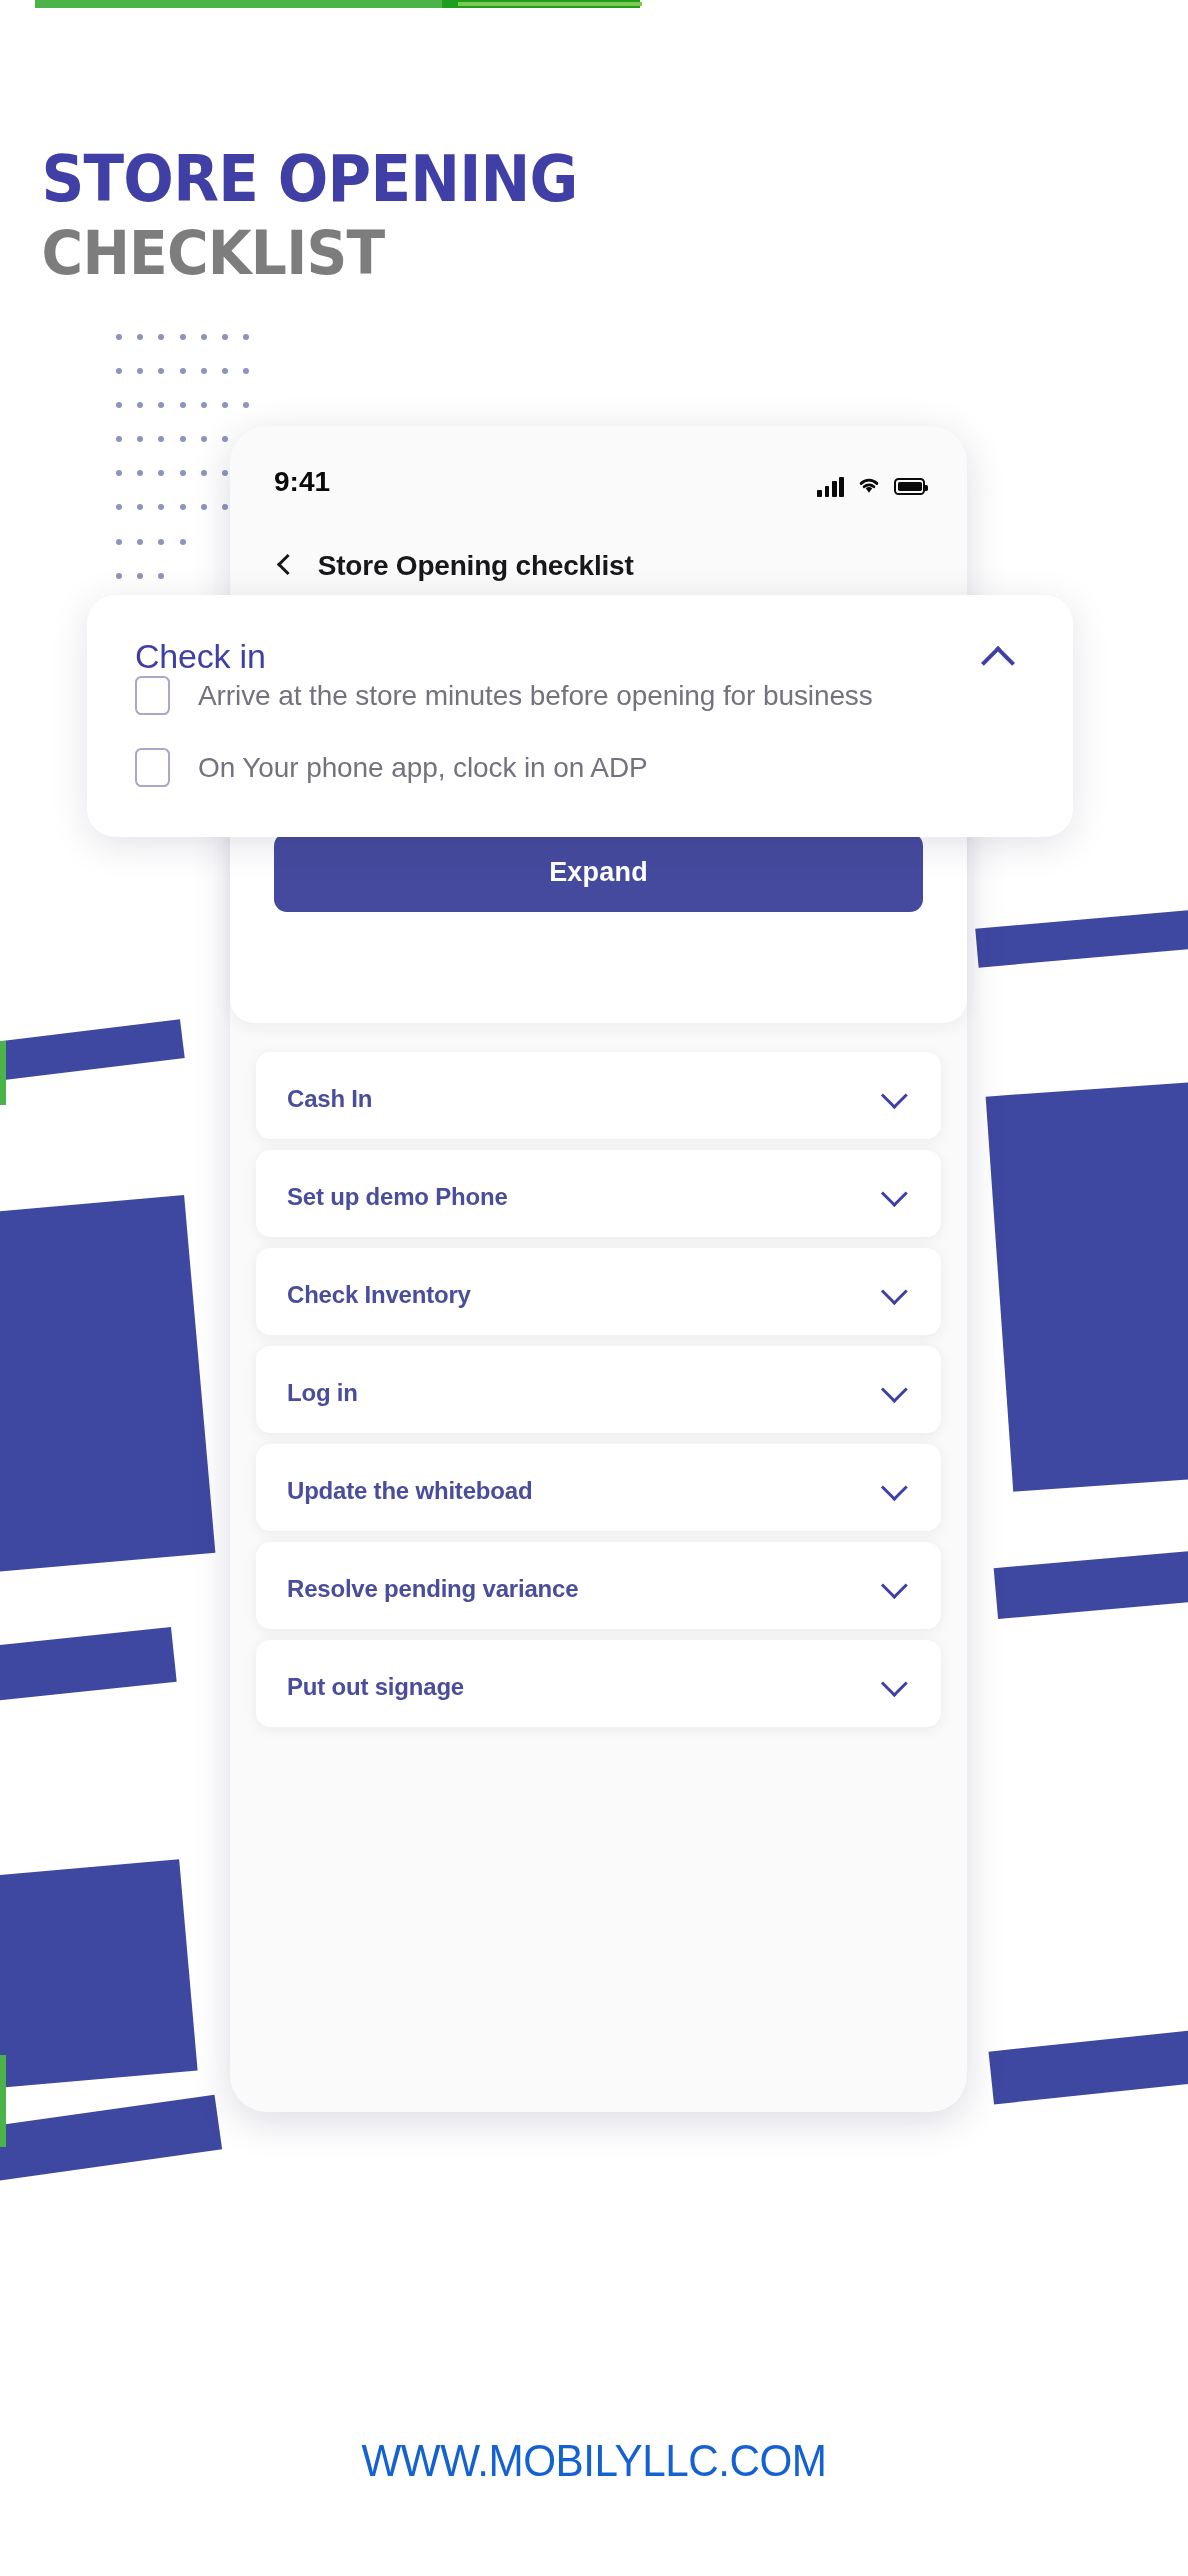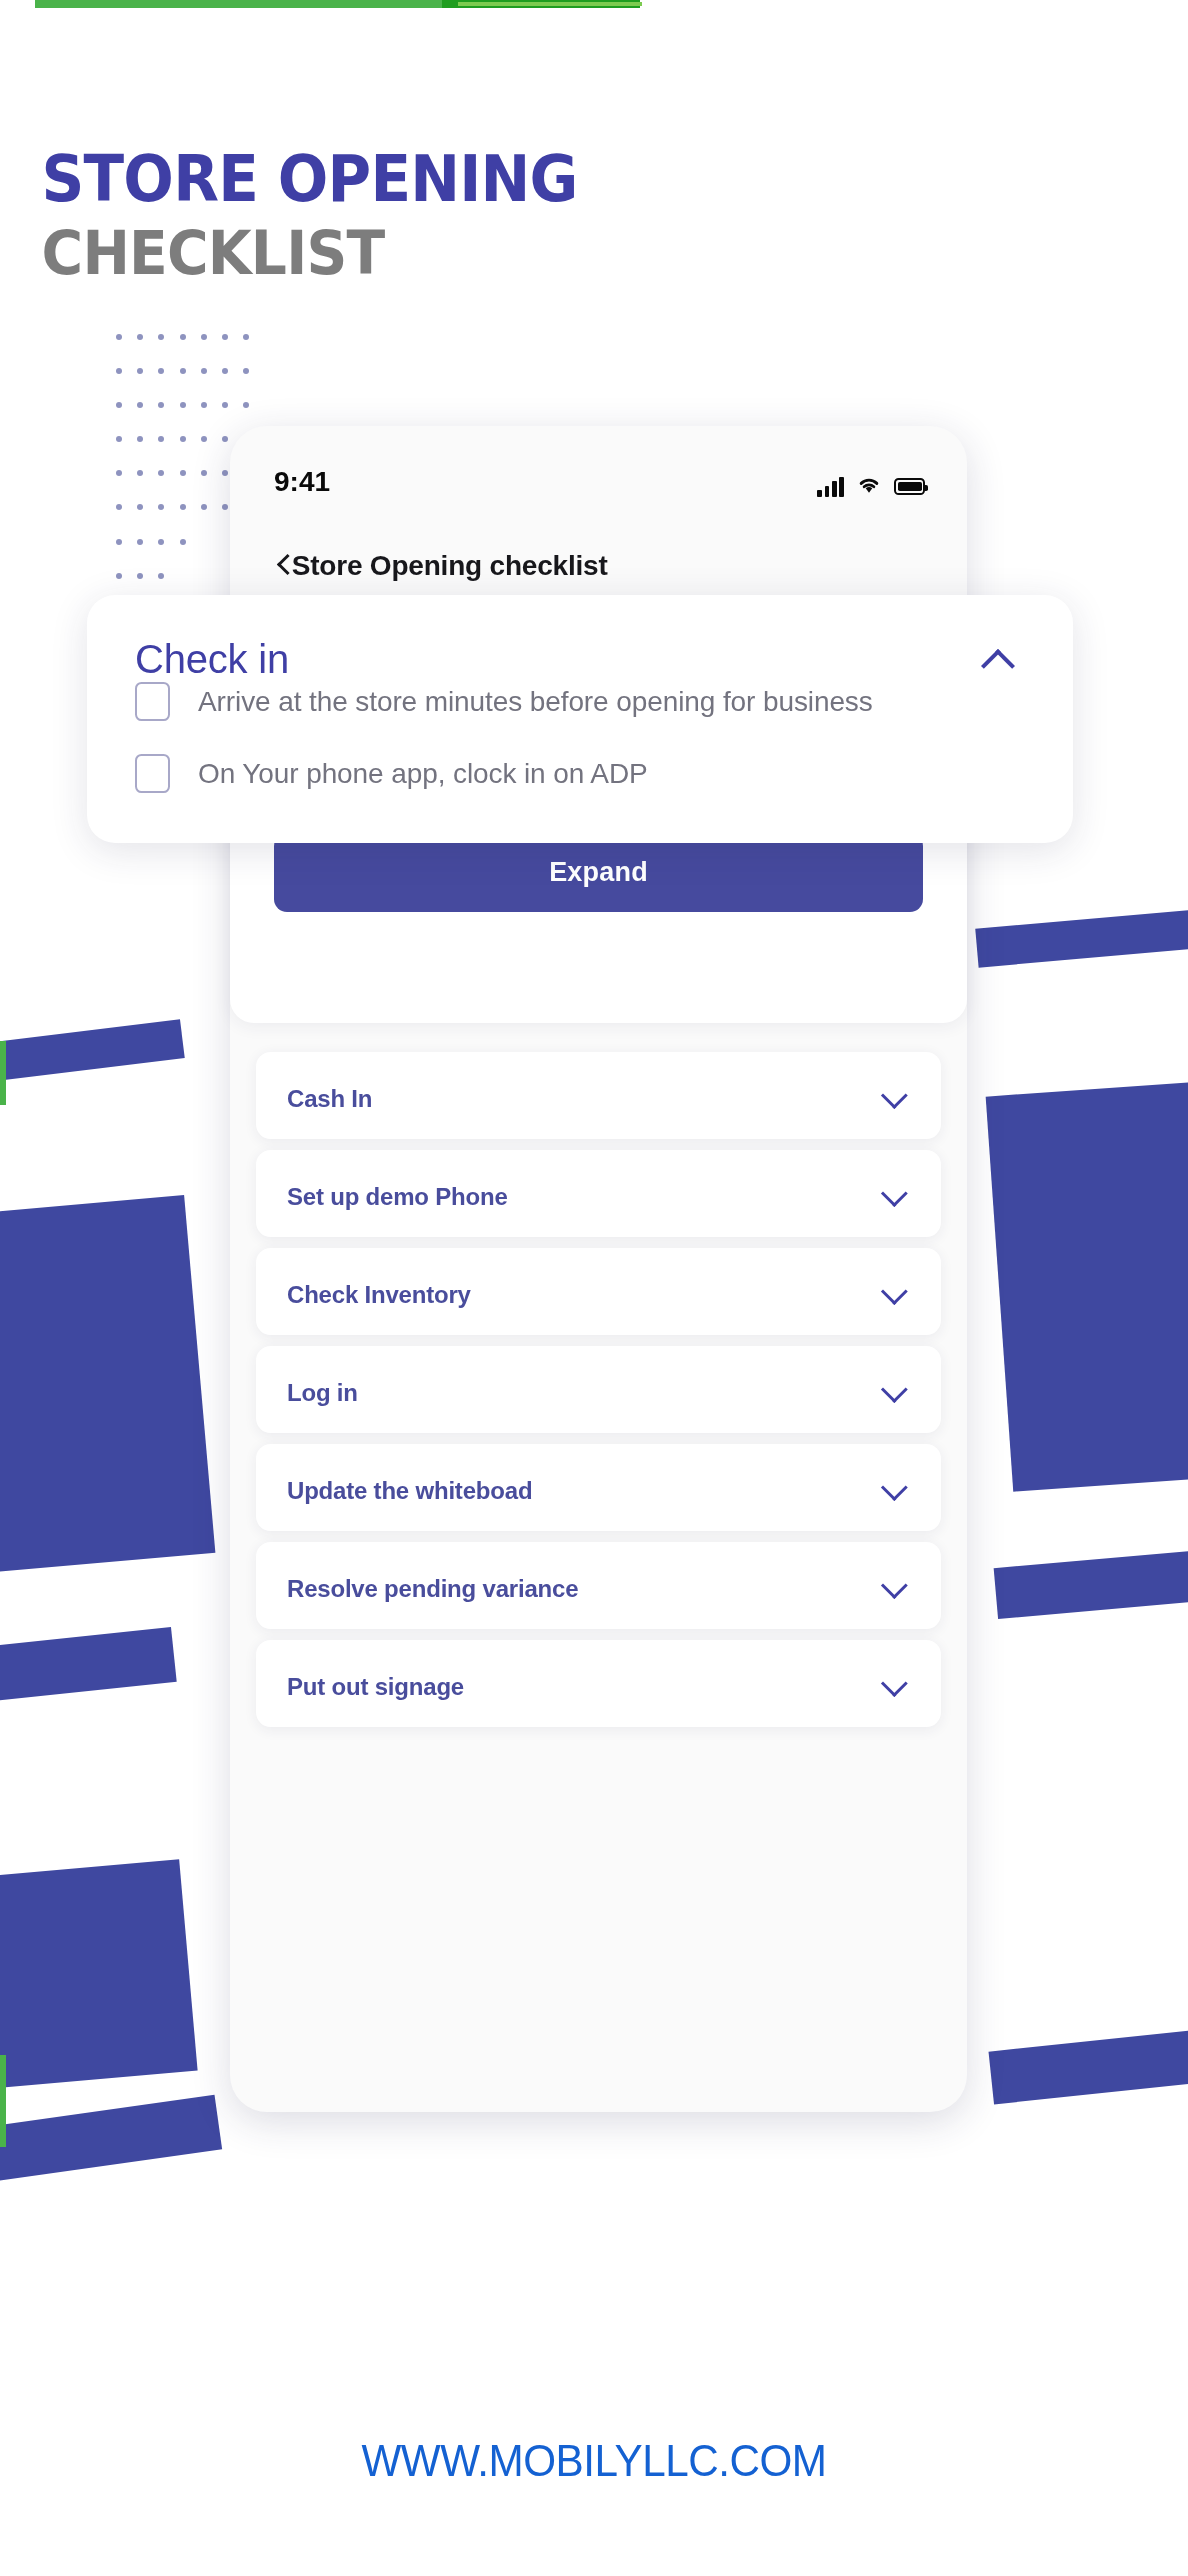--- a/index.html
+++ b/index.html
@@ -257,20 +257,21 @@
   
   #navbar {
     position: absolute;
     top: 111px;
     left: 0;
     width: 737px;
     height: 57px;
     display: flex;
     align-items: center;
     padding-left: 46px;
+    gap: 26px;
   }
   #back-chevron {
     width: 15.7px;
     height: 28px;
     position: relative;
   }
   #back-chevron::before {
     content: "";
     position: absolute;
     left: 3.7px; top: 5.5px;
@@ -376,21 +377,21 @@
     z-index: 20;
     padding: 42px 48px 50px 48px;
   }
   #checkin-head {
     display: flex;
     align-items: center;
     justify-content: space-between;
     padding-right: 7.4px;
   }
   #checkin-title {
-    font-size: 40px;
+    font-size: 34px;
     color: #3f3fa5;
     font-weight: 400;
     letter-spacing: -0.2px;
   }
   #checkin-card .chev {
     width: 37px;
     height: 29.5px;
   }
   #checkin-card .chev.up::before {
     left: 5.5px;

